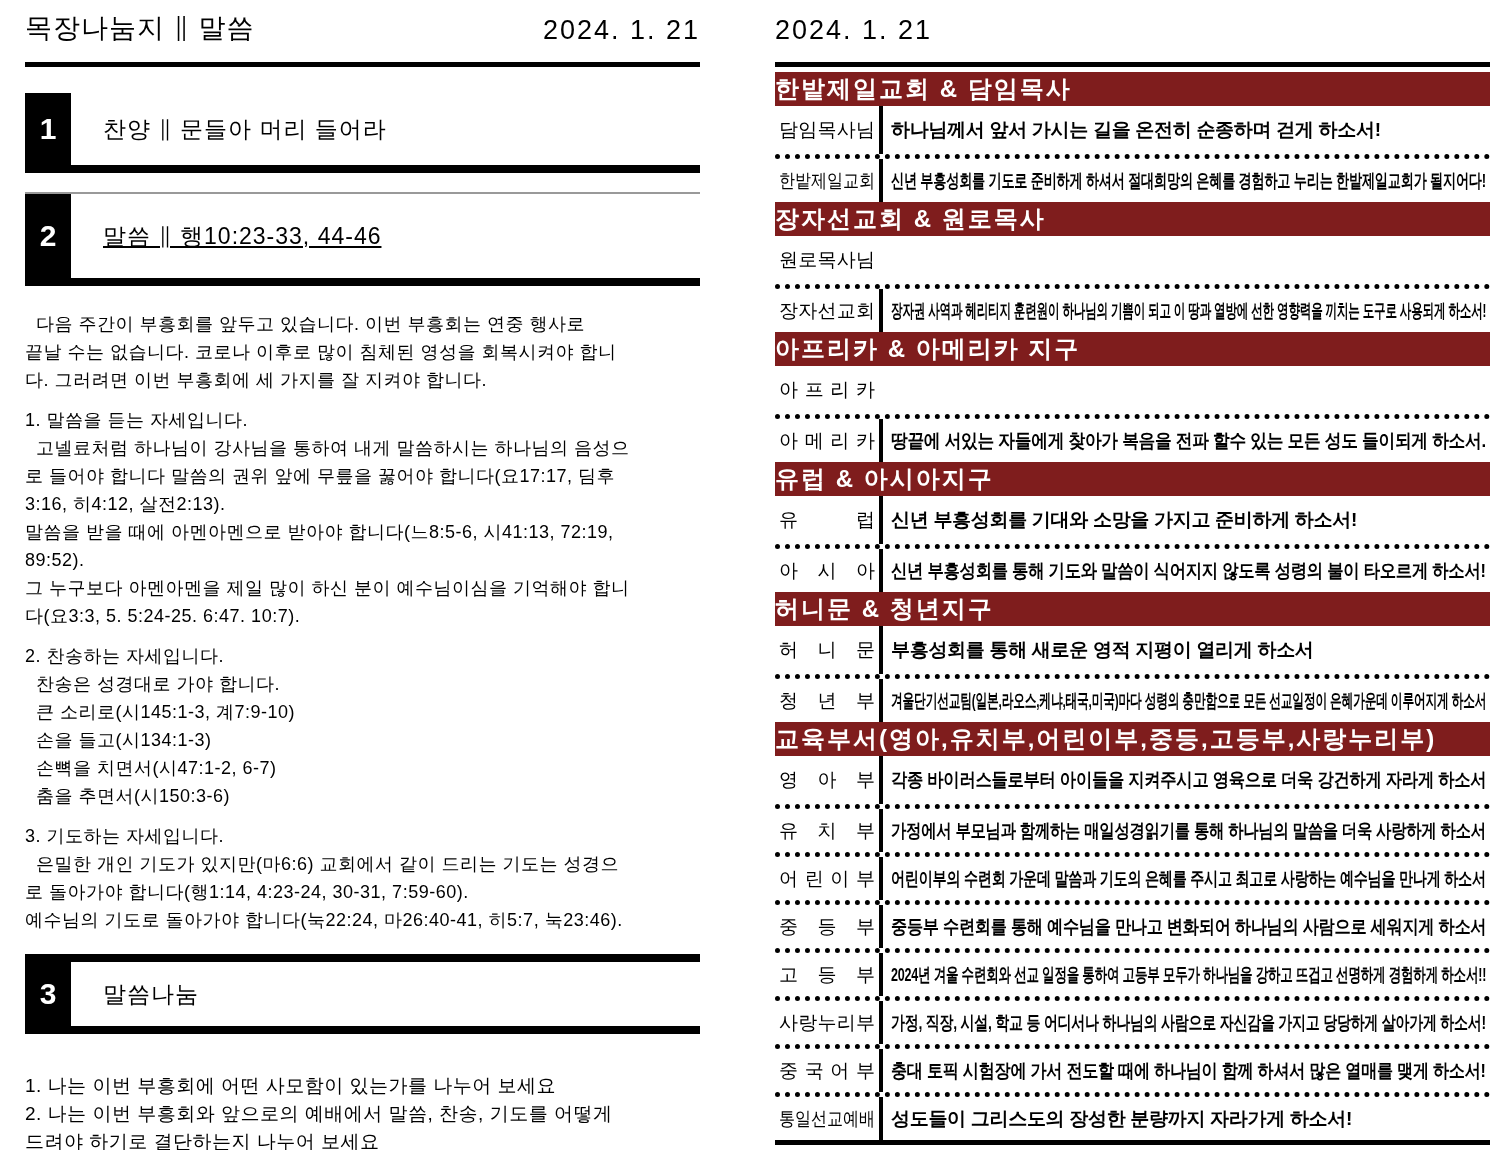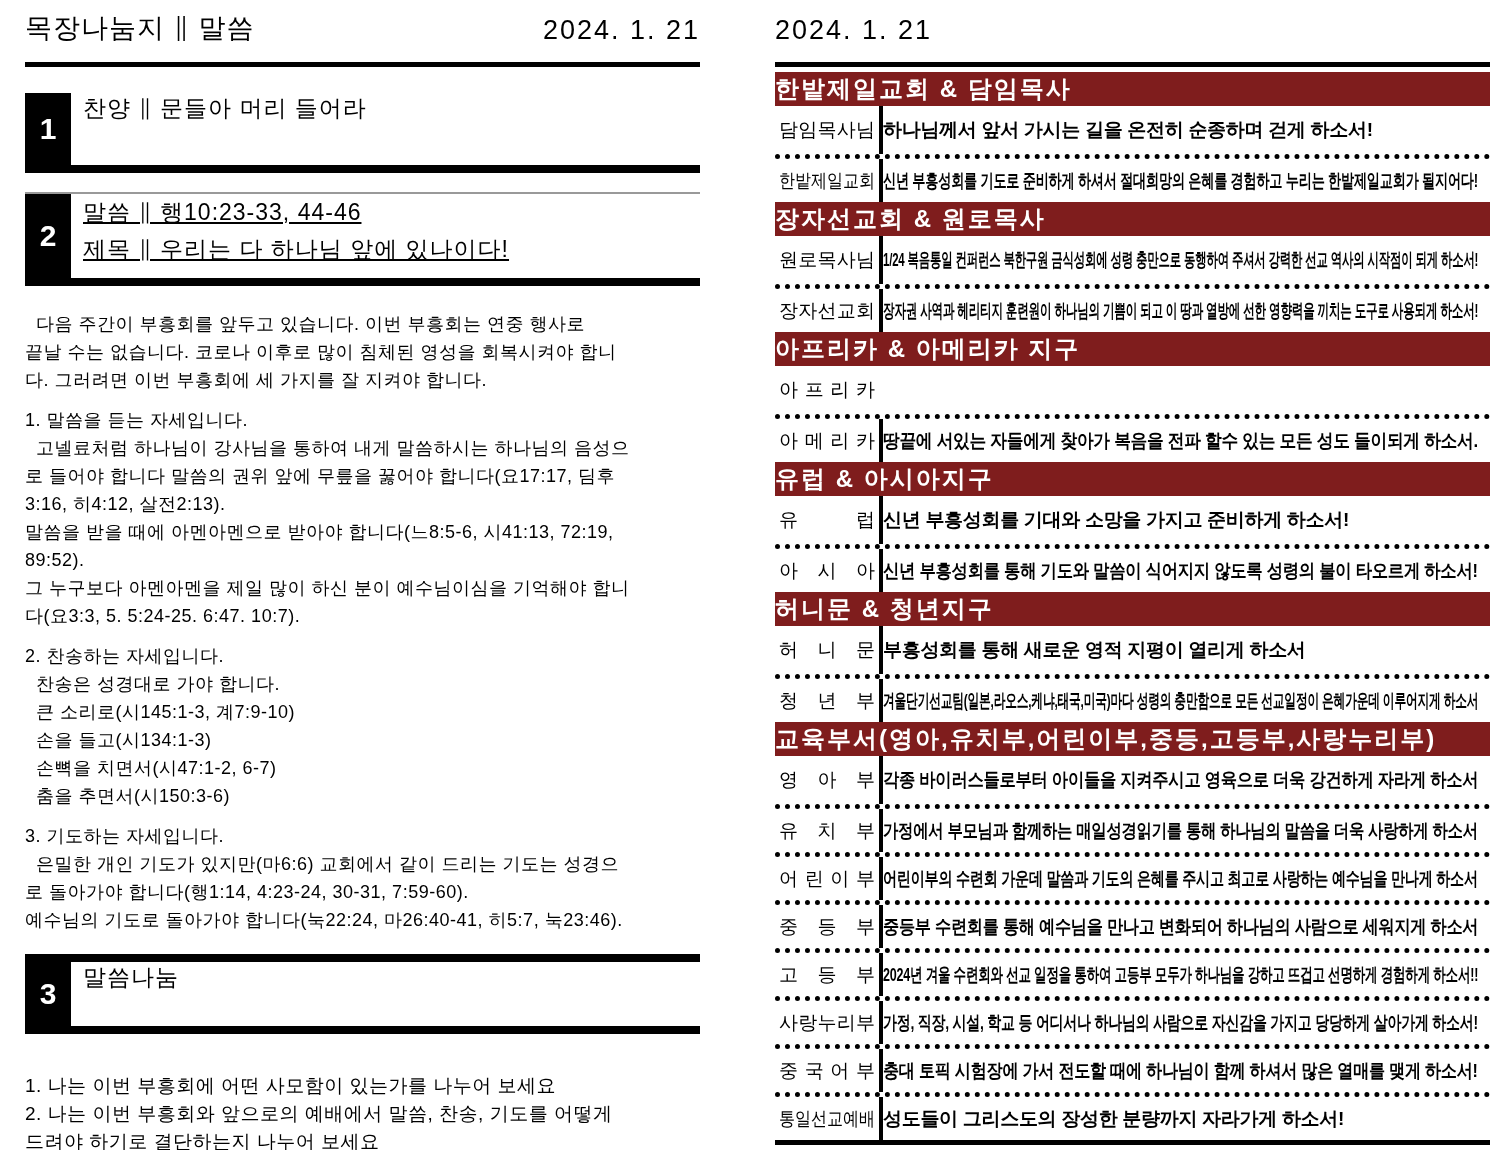--- a/index.html
+++ b/index.html
@@ -21,21 +21,21 @@
   .pheader .ptitle{font-size:27px;letter-spacing:1px;white-space:nowrap;}
   .pheader .pdate{font-size:27px;letter-spacing:2px;white-space:nowrap;}
 
   
   .sec{display:flex;border-bottom:8px solid #000;}
   .sec .numbox{
     width:46px;background:#000;color:#fff;flex:none;
     display:flex;align-items:center;justify-content:center;
     font-size:30px;font-weight:bold;
   }
-  .sec .sec-body{flex:1;display:flex;flex-direction:column;justify-content:flex-start;padding-left:12px;}
+  .sec .sec-body{flex:1;display:flex;flex-direction:column;justify-content:center;padding-left:32px;}
   .sec-title{font-size:23px;letter-spacing:1px;}
   .sec1{margin-top:26px;}
   .sec1 .numbox{height:72px;}
   .sec2{margin-top:19px;border-top:2px solid #999;}
   .sec2 .numbox{height:84px;}
   .sec2 .sec-line{font-size:23px;line-height:37px;letter-spacing:1px;text-decoration:underline;}
   .sec3{margin-top:20px;border-top:8px solid #000;}
   .sec3 .numbox{height:64px;}
 
   
@@ -53,21 +53,21 @@
   }
   .rrow{display:flex;height:48px;box-sizing:border-box;align-items:stretch;}
   .rrow.dotted{border-top:5px dotted #000;}
   .rlabel{
     width:104px;flex:none;box-sizing:border-box;padding:0 4px;
     display:flex;align-items:center;font-size:19px;overflow:hidden;
   }
   .rlabel-inner{display:flex;justify-content:space-between;width:100%;white-space:nowrap;}
   .rcontent{
     flex:1;min-width:0;border-left:4px solid #000;
-    display:flex;align-items:center;padding-left:0;overflow:hidden;
+    display:flex;align-items:center;padding-left:8px;overflow:hidden;
   }
   .rcontent-inner{
     display:inline-block;white-space:nowrap;font-size:19px;font-weight:bold;
     letter-spacing:-0.3px;
   }
 </style>
 </head>
 <body>
 
 <div class="col col-left">
@@ -80,21 +80,20 @@
     <div class="numbox">1</div>
     <div class="sec-body">
       <span class="sec-title">찬양 ∥ 문들아 머리 들어라</span>
     </div>
   </div>
 
   <div class="sec sec2">
     <div class="numbox">2</div>
     <div class="sec-body">
       <span class="sec-line">말씀 ∥ 행10:23-33, 44-46</span>
-      <span class="sec-line">제목 ∥ 우리는 다 하나님 앞에 있나이다!</span>
     </div>
   </div>
 
   <div class="bodytext intro">  다음 주간이 부흥회를 앞두고 있습니다. 이번 부흥회는 연중 행사로
 끝날 수는 없습니다. 코로나 이후로 많이 침체된 영성을 회복시켜야 합니
 다. 그러려면 이번 부흥회에 세 가지를 잘 지켜야 합니다.</div>
   <div class="bodytext point">1. 말씀을 듣는 자세입니다.
   고넬료처럼 하나님이 강사님을 통하여 내게 말씀하시는 하나님의 음성으
 로 들어야 합니다 말씀의 권위 앞에 무릎을 꿇어야 합니다(요17:17, 딤후
 3:16, 히4:12, 살전2:13).
@@ -171,23 +170,20 @@
     <div class="rrow">
       <div class="rlabel">
           <span class="rlabel-inner">
             <span>원</span>
             <span>로</span>
             <span>목</span>
             <span>사</span>
             <span>님</span>
           </span>
         </div>
-      <div class="rcontent">
-          <span class="rcontent-inner" style="transform-origin: left center; transform: scaleX(0.60101);">1/24 복음통일 컨퍼런스 북한구원 금식성회에 성령 충만으로 동행하여 주셔서 강력한 선교 역사의 시작점이 되게 하소서!</span>
-        </div>
     </div>
     <div class="rrow dotted">
       <div class="rlabel">
           <span class="rlabel-inner">
             <span>장</span>
             <span>자</span>
             <span>선</span>
             <span>교</span>
             <span>회</span>
           </span>

